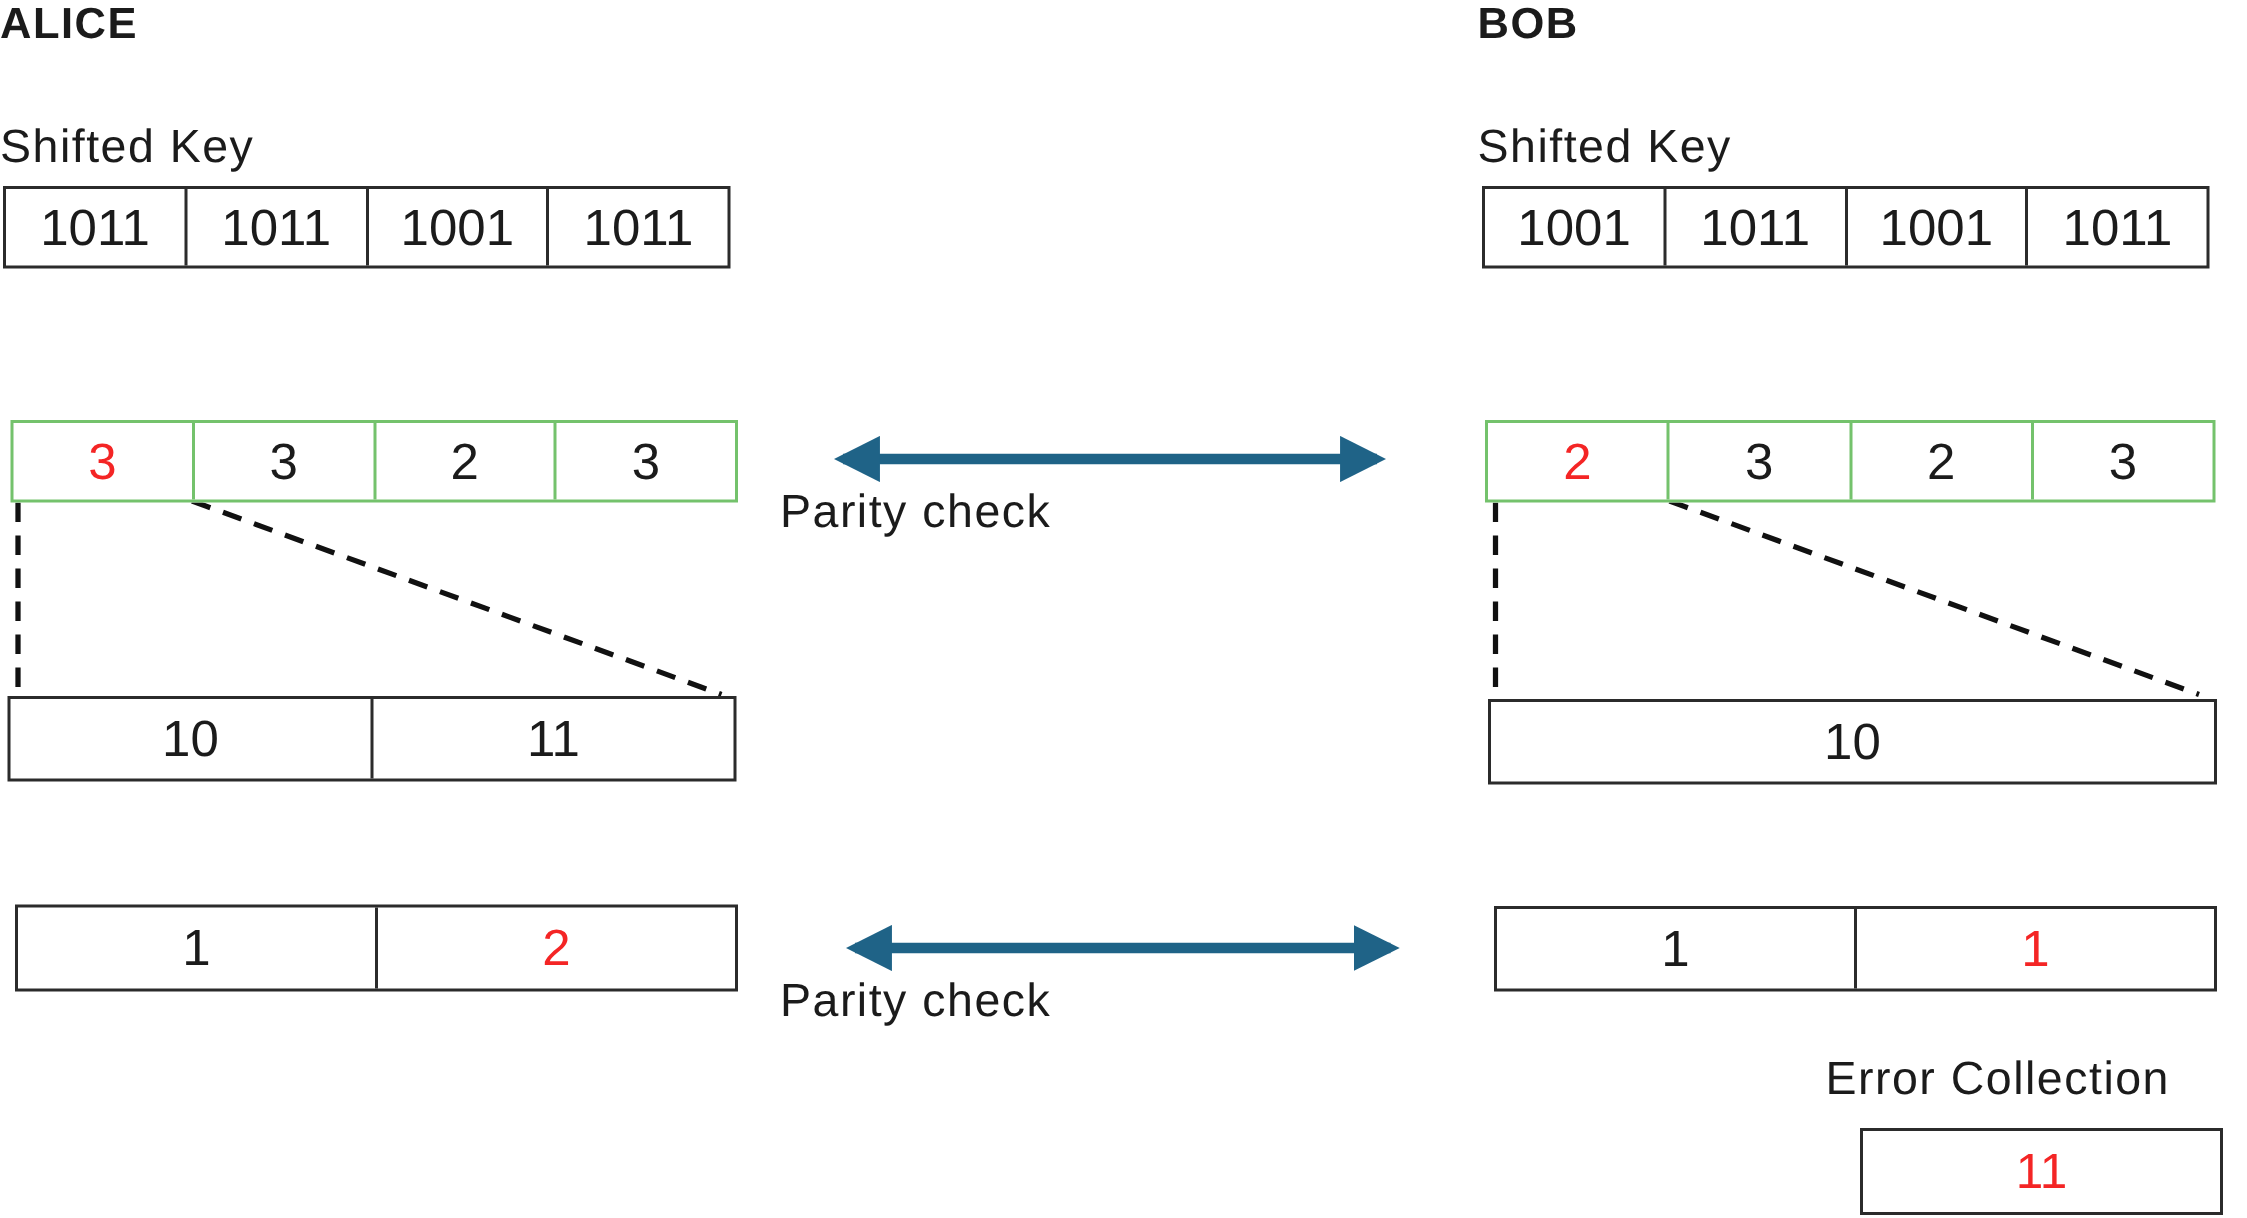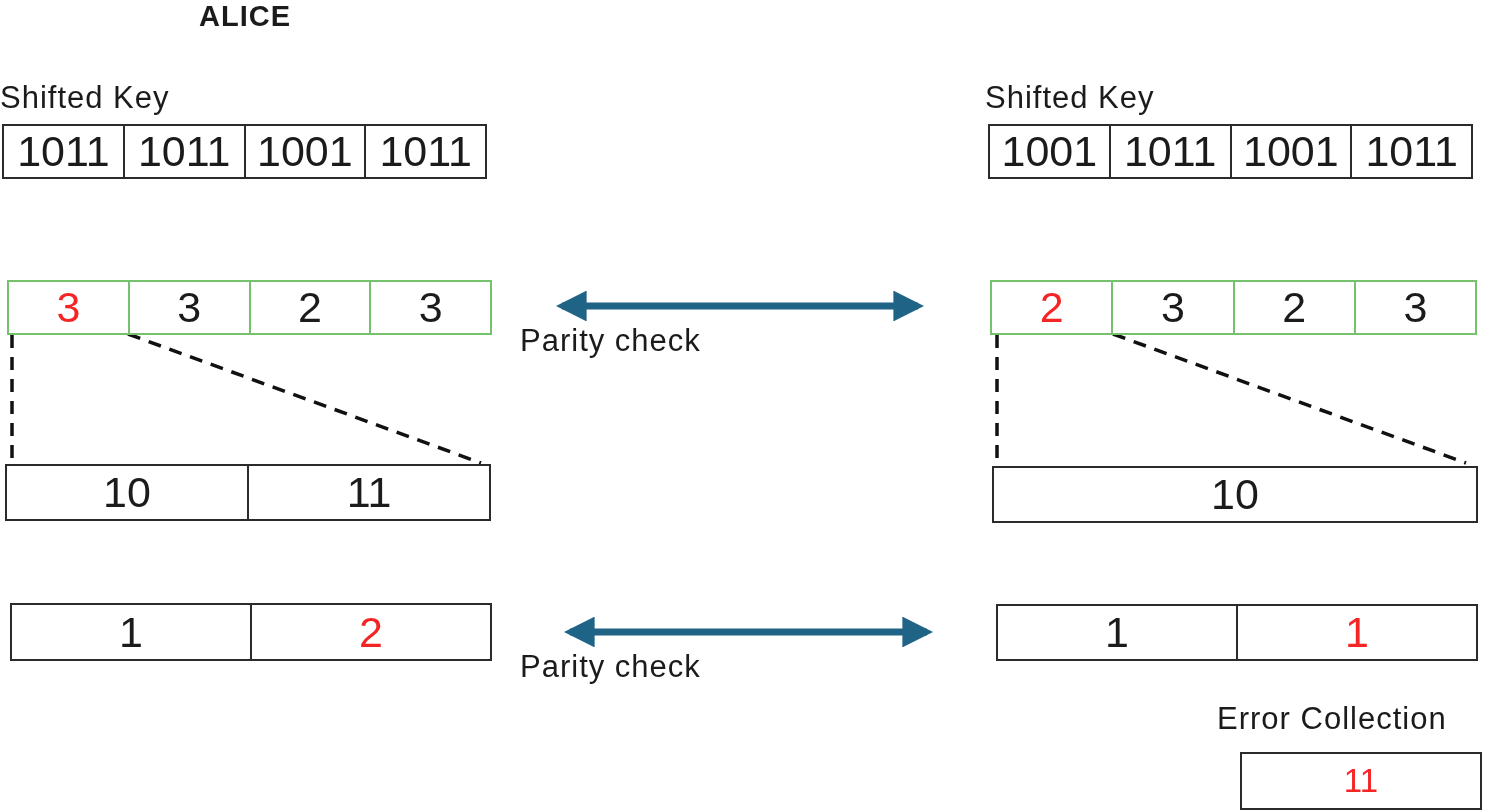--- a/index.html
+++ b/index.html
@@ -1,26 +1,26 @@
 <!DOCTYPE html>
 <html><head>
 <meta charset="utf-8">
 <style>
   html,body { margin:0; padding:0; background:#ffffff; }
   .canvas {
     position:relative; width:1498px; height:812px; background:#ffffff;
     font-family:"Liberation Sans", sans-serif; color:#1b1b1b; overflow:hidden;
   }
   .abs { position:absolute; }
-  .title { font-weight:bold; font-size:29px; text-align:center; letter-spacing:1px; }
+  .title { font-weight:bold; font-size:29px; text-align:left; letter-spacing:1px; }
   .label { font-size:31px; text-align:left; letter-spacing:1px; }
   .row { position:absolute; display:flex; border:2px solid #2b2b2b; background:#fff; }
   .row .cell {
     flex:1; display:flex; align-items:center; justify-content:center;
-    font-size:43px; line-height:1;
+    font-size:34px; line-height:1;
   }
   .row .cell + .cell { border-left:2px solid #2b2b2b; }
   .row.green { border-color:#74c26c; }
   .row.green .cell + .cell { border-left-color:#74c26c; }
   .red { color:#f42525; }
   .overlay { position:absolute; left:0; top:0; pointer-events:none; }
   .errbox {
     position:absolute; display:flex; align-items:center; justify-content:center;
     border:2px solid #2b2b2b; font-size:33px; background:#fff;
   }
@@ -41,20 +41,21 @@
     <line x1="128" y1="334" x2="481" y2="463" stroke="#111" stroke-width="3.5" stroke-dasharray="13 9"></line>
 
     <line x1="997" y1="335" x2="997" y2="464" stroke="#111" stroke-width="3.5" stroke-dasharray="13 9"></line>
     <line x1="1113" y1="334" x2="1466" y2="463" stroke="#111" stroke-width="3.5" stroke-dasharray="13 9"></line>
 
     <line x1="562" y1="306" x2="918" y2="306" stroke="#1f6387" stroke-width="7" marker-start="url(#ah)" marker-end="url(#ah)"></line>
     <line x1="570" y1="632" x2="927" y2="632" stroke="#1f6387" stroke-width="7" marker-start="url(#ah)" marker-end="url(#ah)"></line>
   </svg>
 
   <div class="abs title" style="left:0; top:3; width:490px;">ALICE</div>
+  <div class="abs title" style="left:985px; top:3; width:490px;">BOB</div>
 
   <div class="abs label" style="left:0; top:80px; width:488px;">Shifted Key</div>
   <div class="abs label" style="left:985px; top:80px; width:488px;">Shifted Key</div>
 
   <div class="row" style="left:2px; top:124px; width:481px; height:51px;">
     <div class="cell">1011</div>
     <div class="cell">1011</div>
     <div class="cell">1001</div>
     <div class="cell">1011</div>
   </div>

